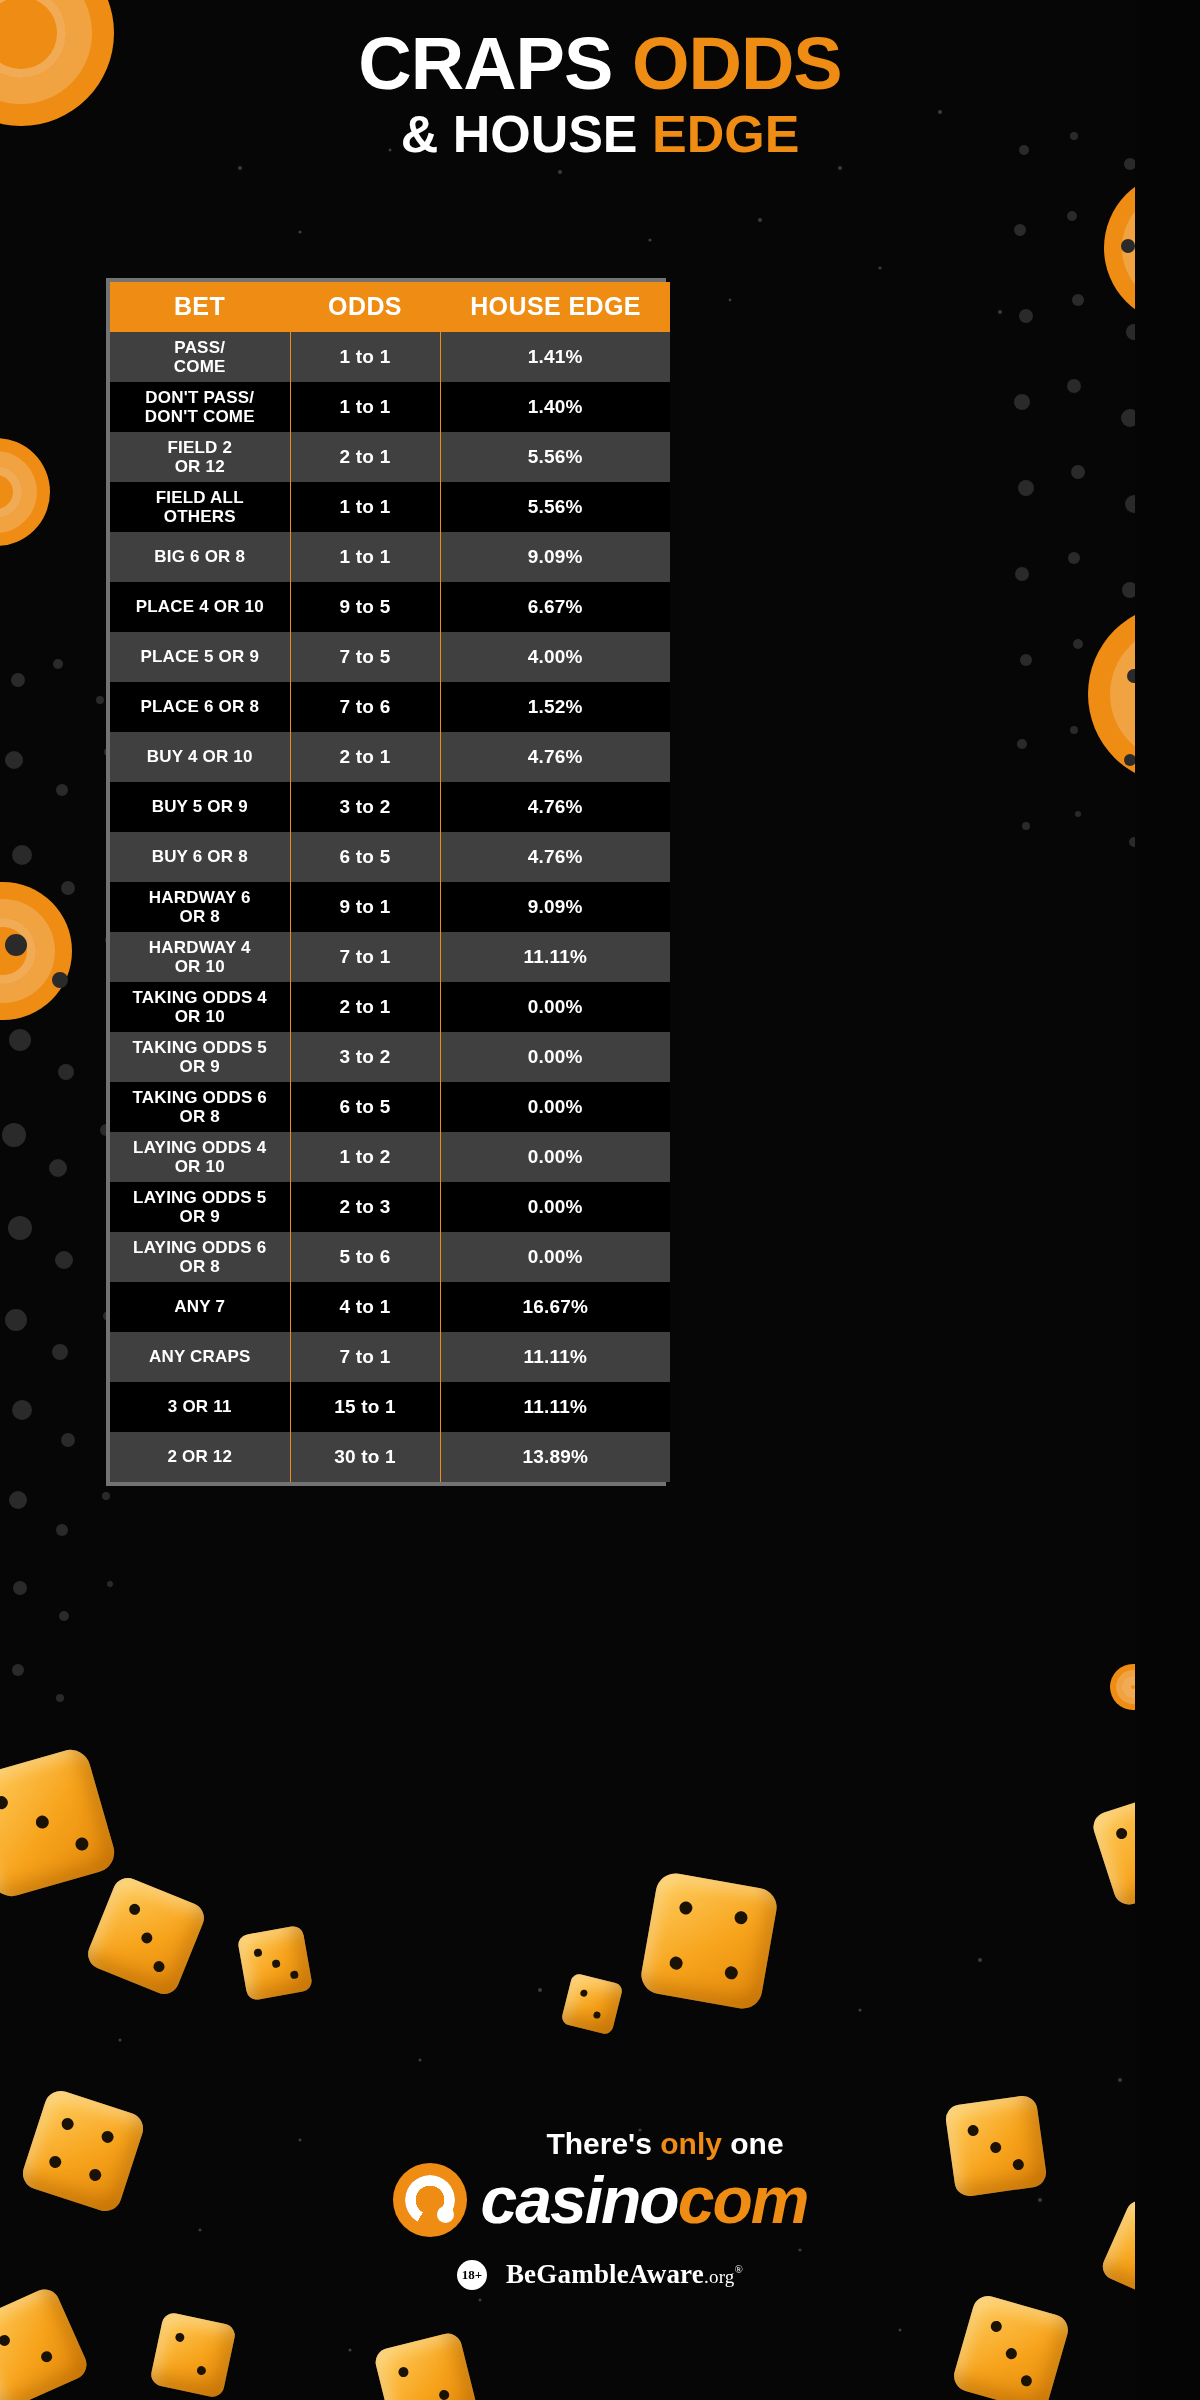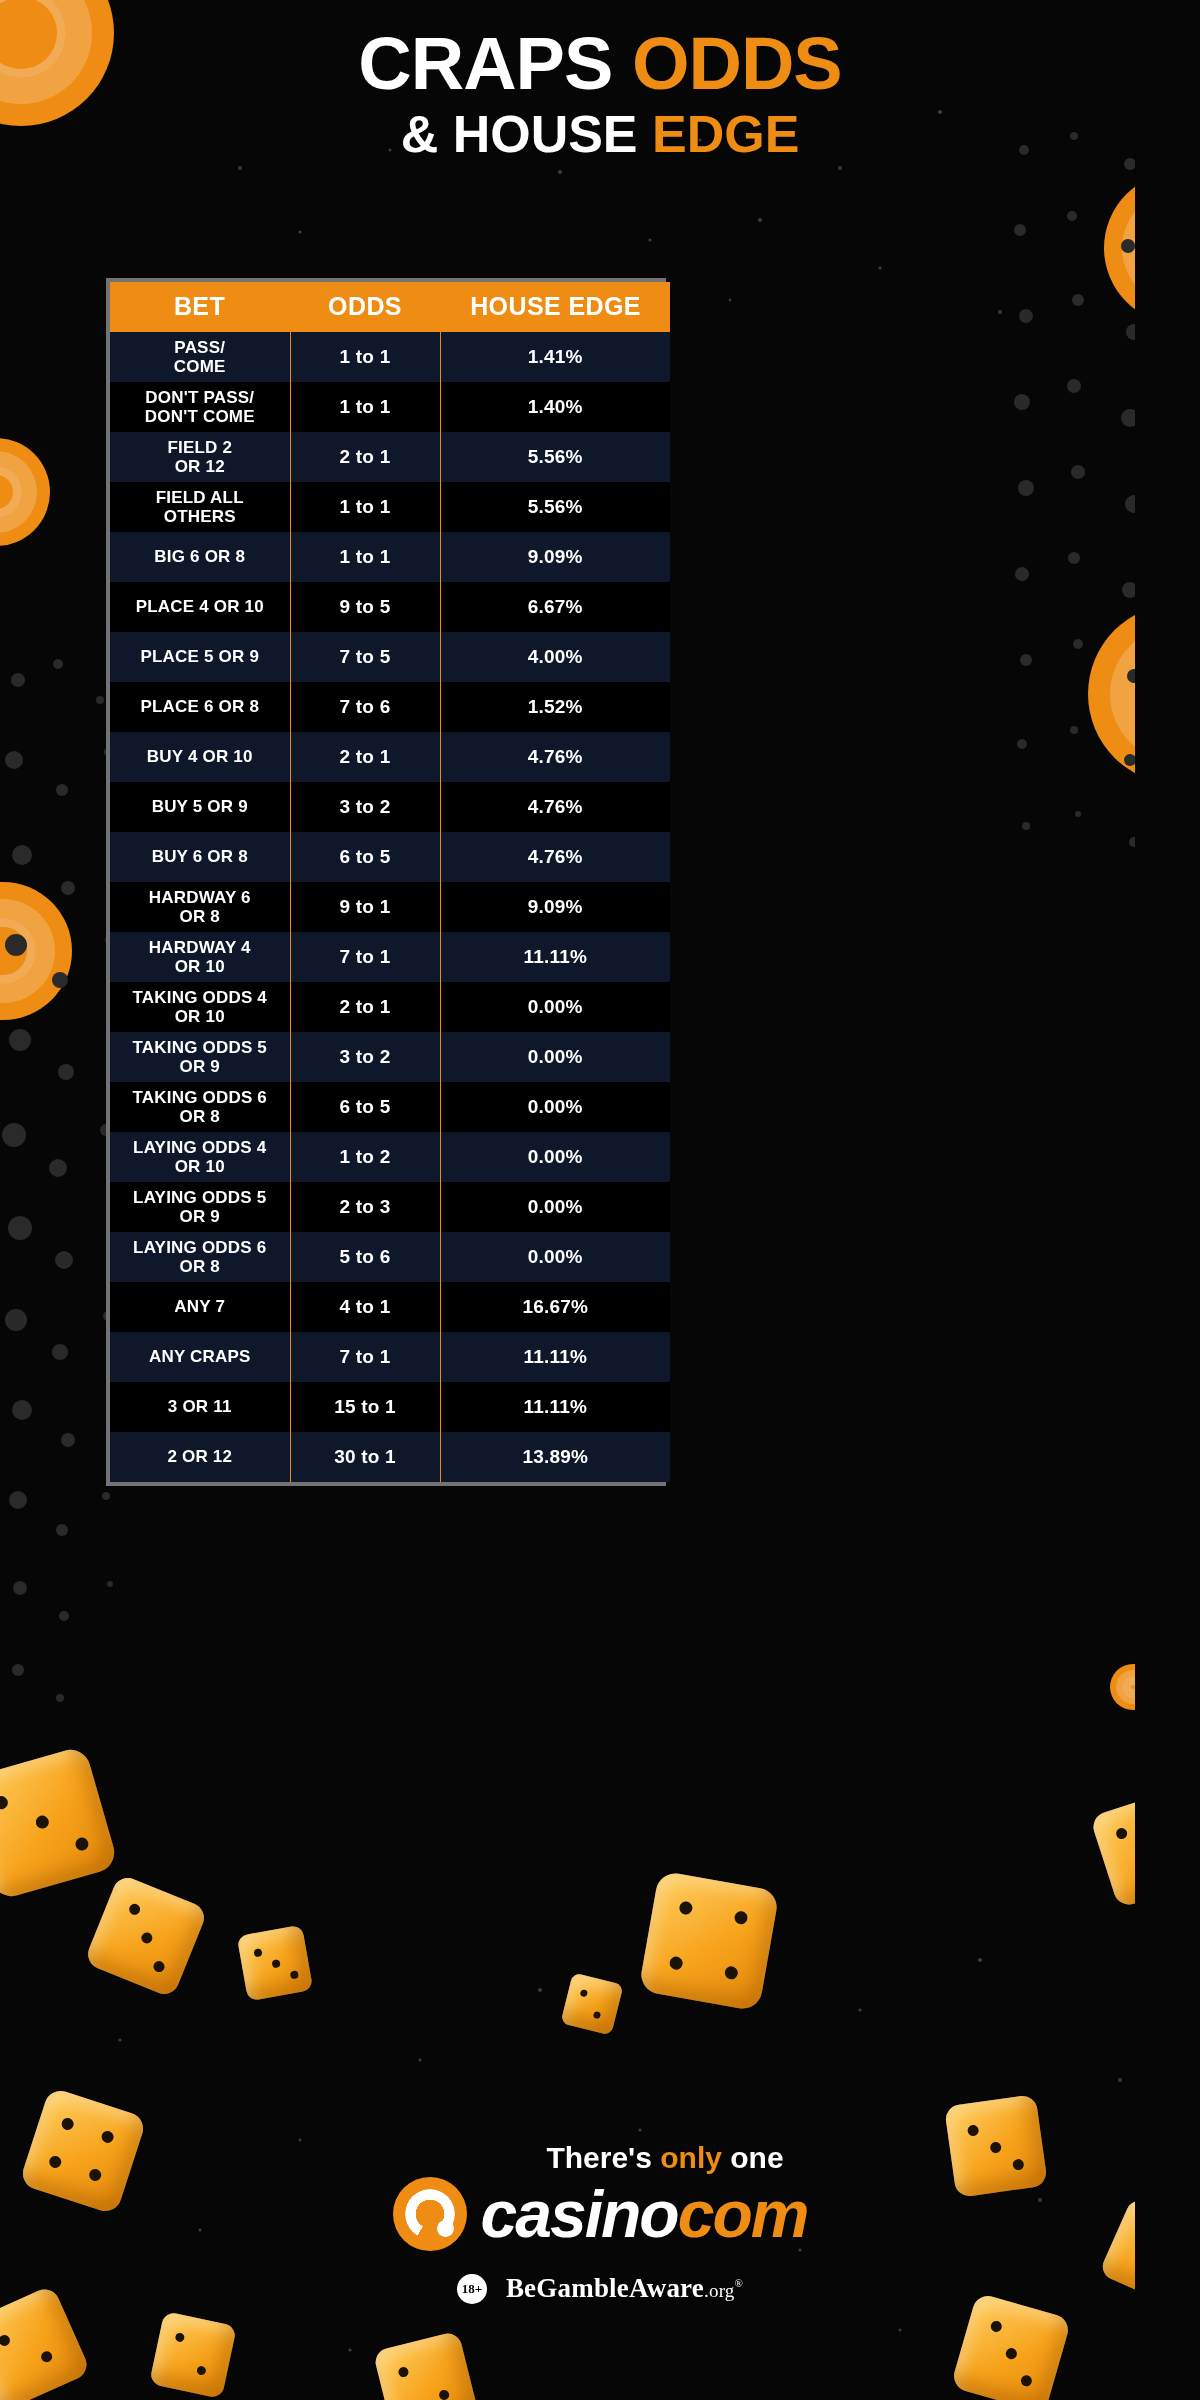--- a/index.html
+++ b/index.html
@@ -104,40 +104,40 @@
   col.c-edge { width: 230px; }
 
   tbody td {
     text-align: center;
     color: #ffffff;
     border-right: 1.6px solid #ef8c14;
     vertical-align: middle;
     height: 50px;
   }
   tbody td:last-child { border-right: none; }
-  tbody tr.odd  td { background: #0f172a; }
+  tbody tr.odd  td { background: #404040; }
   tbody tr.even td { background: #000000; }
 
   td.bet {
     font-size: 17px;
     font-weight: bold;
     letter-spacing: .2px;
     line-height: 1.12;
     padding: 4px 4px;
   }
   td.odds, td.edge {
     font-size: 19px;
     font-weight: bold;
     letter-spacing: .2px;
   }
 
   
   .footer {
     position: absolute;
-    left: 0; bottom: 96px; width: 1200px;
+    left: 0; bottom: 110px; width: 1200px;
     text-align: center;
     z-index: 6;
   }
   .tagline {
     font-size: 30px;
     font-weight: bold;
     color: #ffffff;
     margin-bottom: 2px;
     margin-left: 130px;
   }

